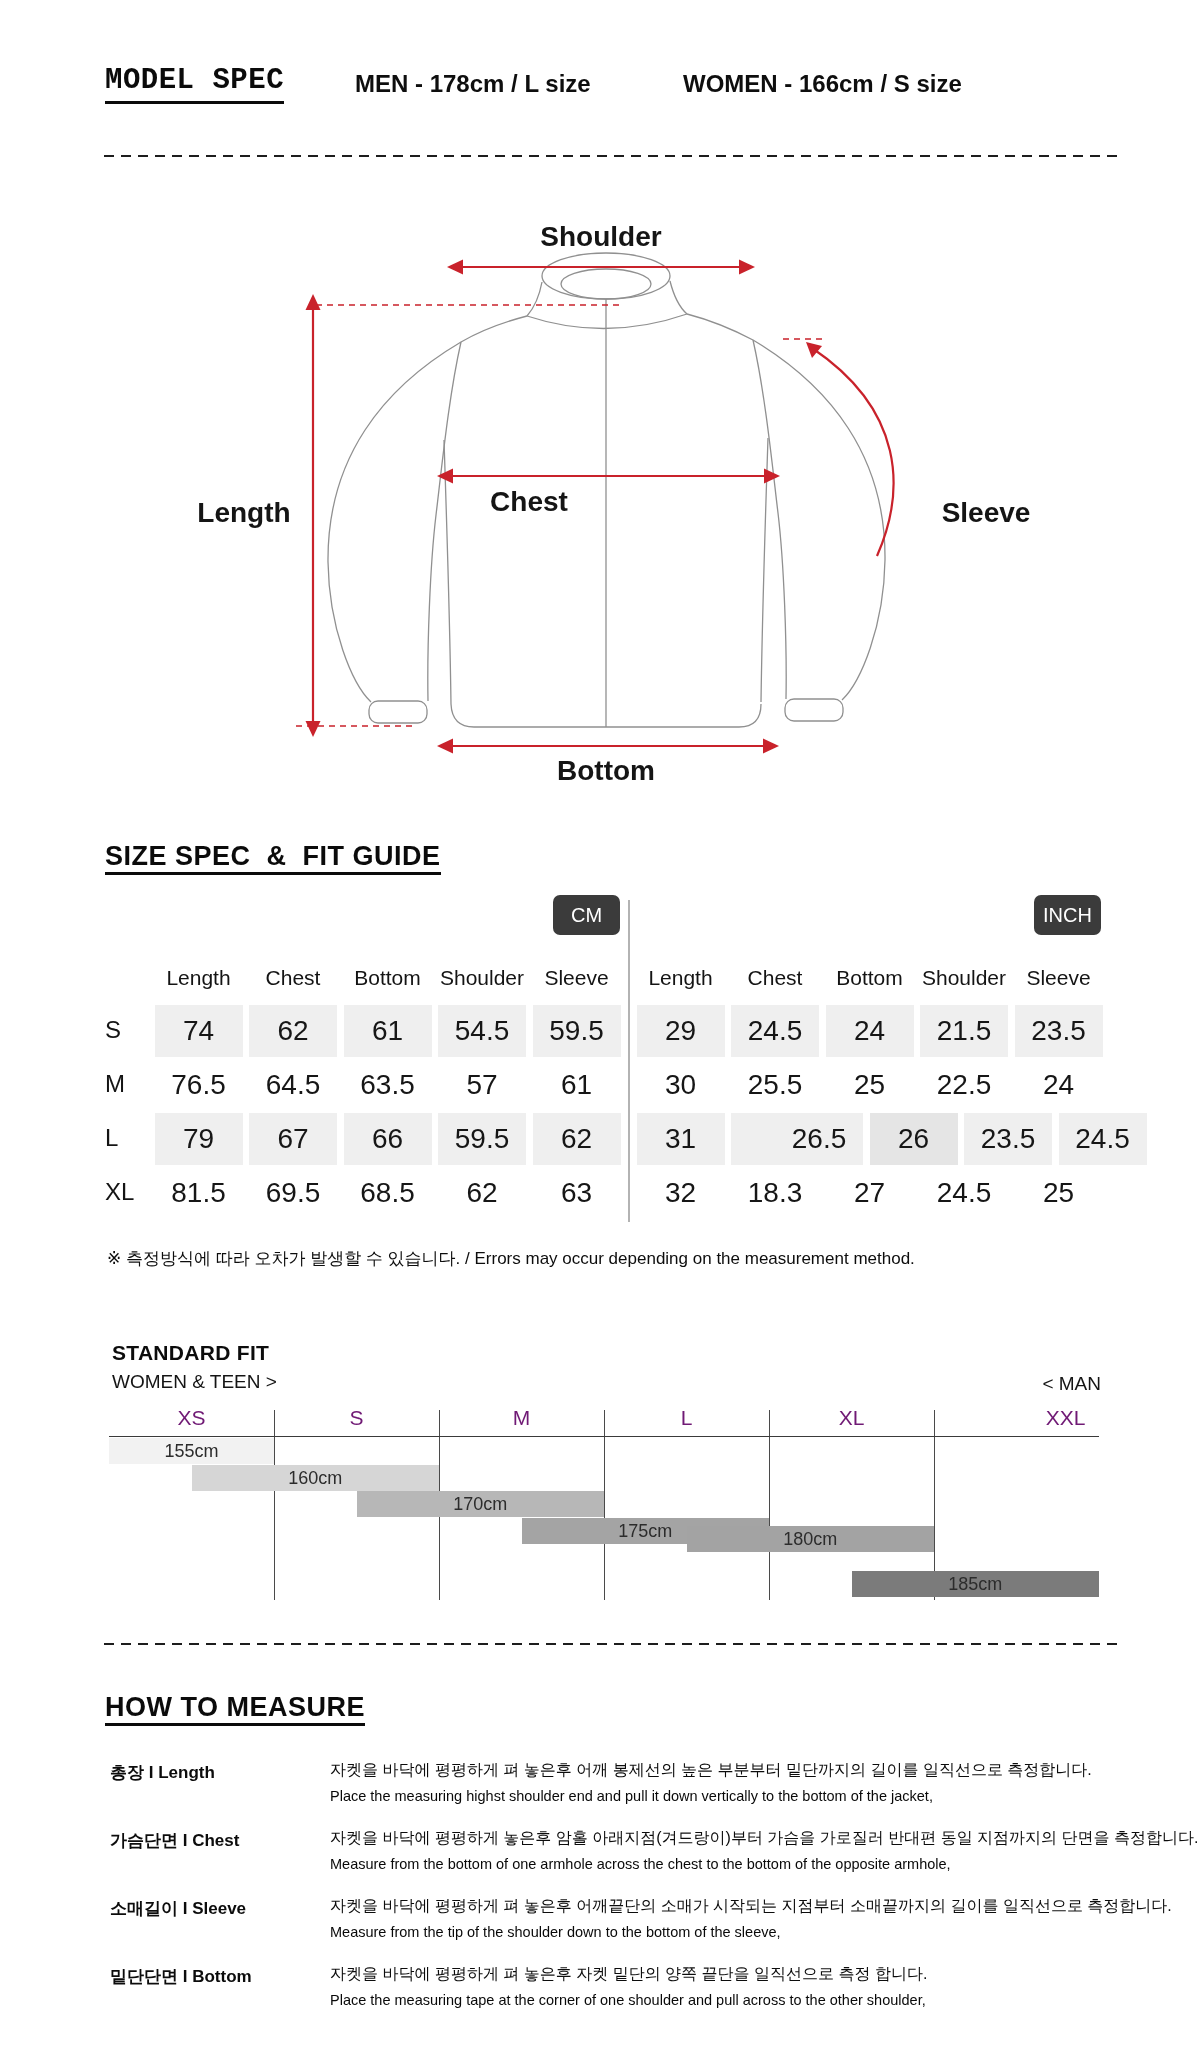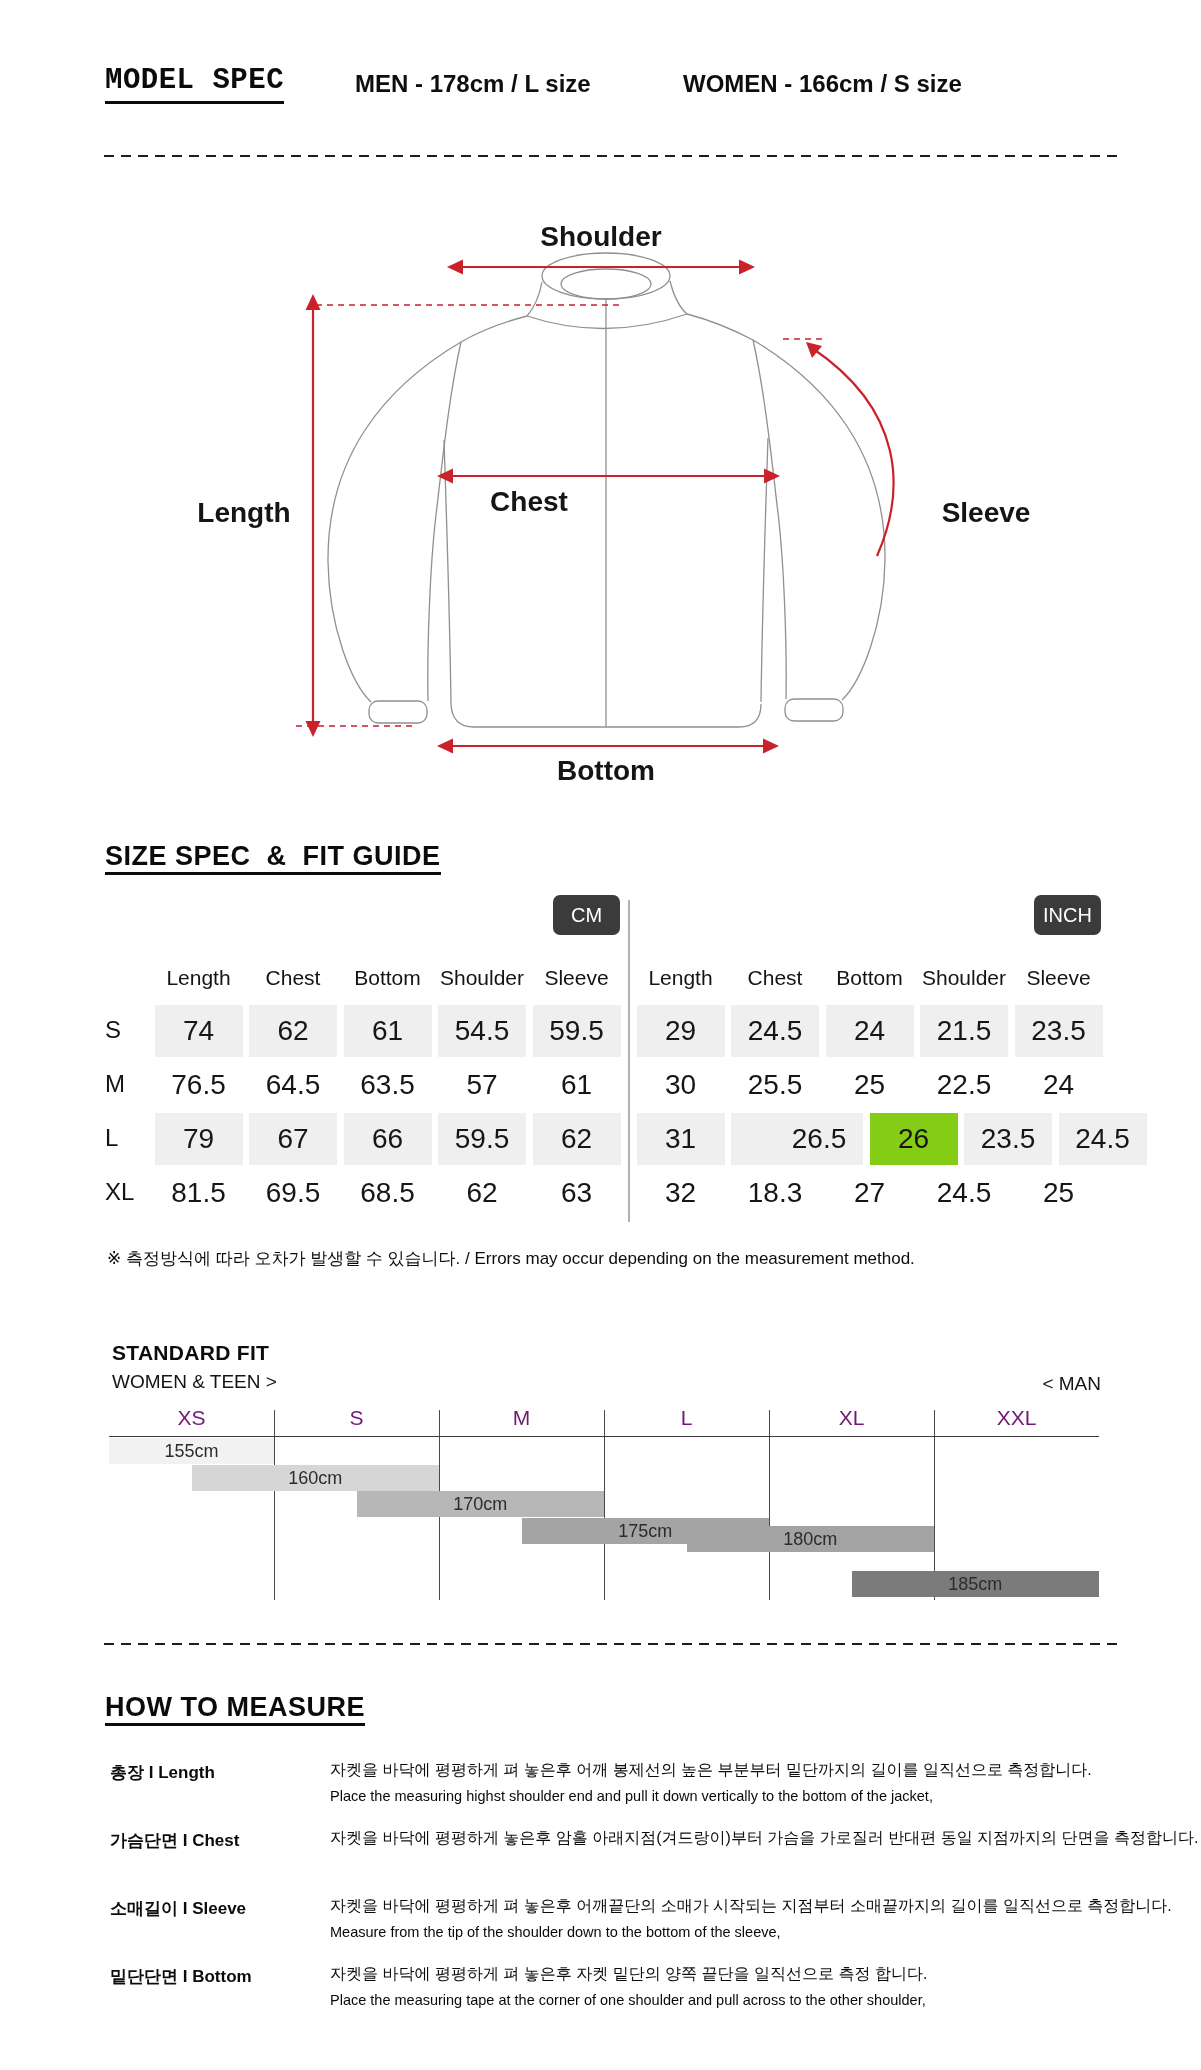--- a/index.html
+++ b/index.html
@@ -152,21 +152,21 @@
       <div class="trow">
         <div class="vcell">30</div>
         <div class="vcell">25.5</div>
         <div class="vcell">25</div>
         <div class="vcell">22.5</div>
         <div class="vcell">24</div>
       </div>
       <div class="trow">
         <div class="vcell" style="background: rgb(239, 239, 239);">31</div>
         <div class="vcell" style="background: rgb(239, 239, 239); padding-left: 44px;">26.5</div>
-        <div class="vcell" style="background: #84cc16;">26</div>
+        <div class="vcell" style="background: #e5e5e5;">26</div>
         <div class="vcell" style="background: rgb(239, 239, 239);">23.5</div>
         <div class="vcell" style="background: rgb(239, 239, 239);">24.5</div>
       </div>
       <div class="trow">
         <div class="vcell">32</div>
         <div class="vcell">18.3</div>
         <div class="vcell">27</div>
         <div class="vcell">24.5</div>
         <div class="vcell">25</div>
       </div>
@@ -177,21 +177,21 @@
 
   <div class="abs fit-title" style="left:112px;top:1341px;">STANDARD FIT</div>
   <div class="abs fit-side" style="left:112px;top:1371px;">WOMEN &amp; TEEN &gt;</div>
   <div class="abs fit-side" style="right:100px;top:1373px;">&lt; MAN</div>
   <div class="abs" style="left:109px;top:1406px;width:990px;height:200px;" id="fit-chart">
       <div class="fc-label" style="left: 0px;">XS</div>
       <div class="fc-label" style="left: 165px;">S</div>
       <div class="fc-label" style="left: 330px;">M</div>
       <div class="fc-label" style="left: 495px;">L</div>
       <div class="fc-label" style="left: 660px;">XL</div>
-      <div class="fc-label" style="left: 825px; text-align: center;">XXL</div>
+      <div class="fc-label" style="left: 874px; text-align: center;">XXL</div>
       <div class="fc-div" style="left: 165px;"></div>
       <div class="fc-div" style="left: 330px;"></div>
       <div class="fc-div" style="left: 495px;"></div>
       <div class="fc-div" style="left: 660px;"></div>
       <div class="fc-div" style="left: 825px;"></div>
       <div class="fc-line"></div>
       <div class="fc-bar" style="top: 32px; left: 0px; width: 165px; background: rgb(242, 242, 242);">155cm</div>
       <div class="fc-bar" style="top: 58.5px; left: 82.5px; width: 247.5px; background: rgb(214, 214, 214);">160cm</div>
       <div class="fc-bar" style="top: 85px; left: 247.5px; width: 247.5px; background: rgb(183, 183, 183);">170cm</div>
       <div class="fc-bar" style="top: 111.5px; left: 412.5px; width: 247.5px; background: rgb(164, 164, 164);">175cm</div>
@@ -204,20 +204,21 @@
   <span class="abs title-underline" style="left:105px;top:1692px;">HOW TO MEASURE</span>
   <div id="measure-rows">
       <div class="abs m-label" style="left: 110px; top: 1761px;">총장 I Length</div>
       <div class="abs" style="left: 330px; top: 1760px;">
         <div class="m-kr">자켓을 바닥에 평평하게 펴 놓은후 어깨 봉제선의 높은 부분부터 밑단까지의 길이를 일직선으로 측정합니다.</div>
         <div class="m-en">Place the measuring highst shoulder end and pull it down vertically to the bottom of the jacket,</div>
       </div>
       <div class="abs m-label" style="left: 110px; top: 1829px;">가슴단면 I Chest</div>
       <div class="abs" style="left: 330px; top: 1828px;">
         <div class="m-kr">자켓을 바닥에 평평하게 놓은후 암홀 아래지점(겨드랑이)부터 가슴을 가로질러 반대편 동일 지점까지의 단면을 측정합니다.</div>
+        <div class="m-en">Measure from the bottom of one armhole across the chest to the bottom of the opposite armhole,</div>
       </div>
       <div class="abs m-label" style="left: 110px; top: 1897px;">소매길이 I Sleeve</div>
       <div class="abs" style="left: 330px; top: 1896px;">
         <div class="m-kr">자켓을 바닥에 평평하게 펴 놓은후 어깨끝단의 소매가 시작되는 지점부터 소매끝까지의 길이를 일직선으로 측정합니다.</div>
         <div class="m-en">Measure from the tip of the shoulder down to the bottom of the sleeve,</div>
       </div>
       <div class="abs m-label" style="left: 110px; top: 1965px;">밑단단면 I Bottom</div>
       <div class="abs" style="left: 330px; top: 1964px;">
         <div class="m-kr">자켓을 바닥에 평평하게 펴 놓은후 자켓 밑단의 양쪽 끝단을 일직선으로 측정 합니다.</div>
         <div class="m-en">Place the measuring tape at the corner of one shoulder and pull across to the other shoulder,</div>

